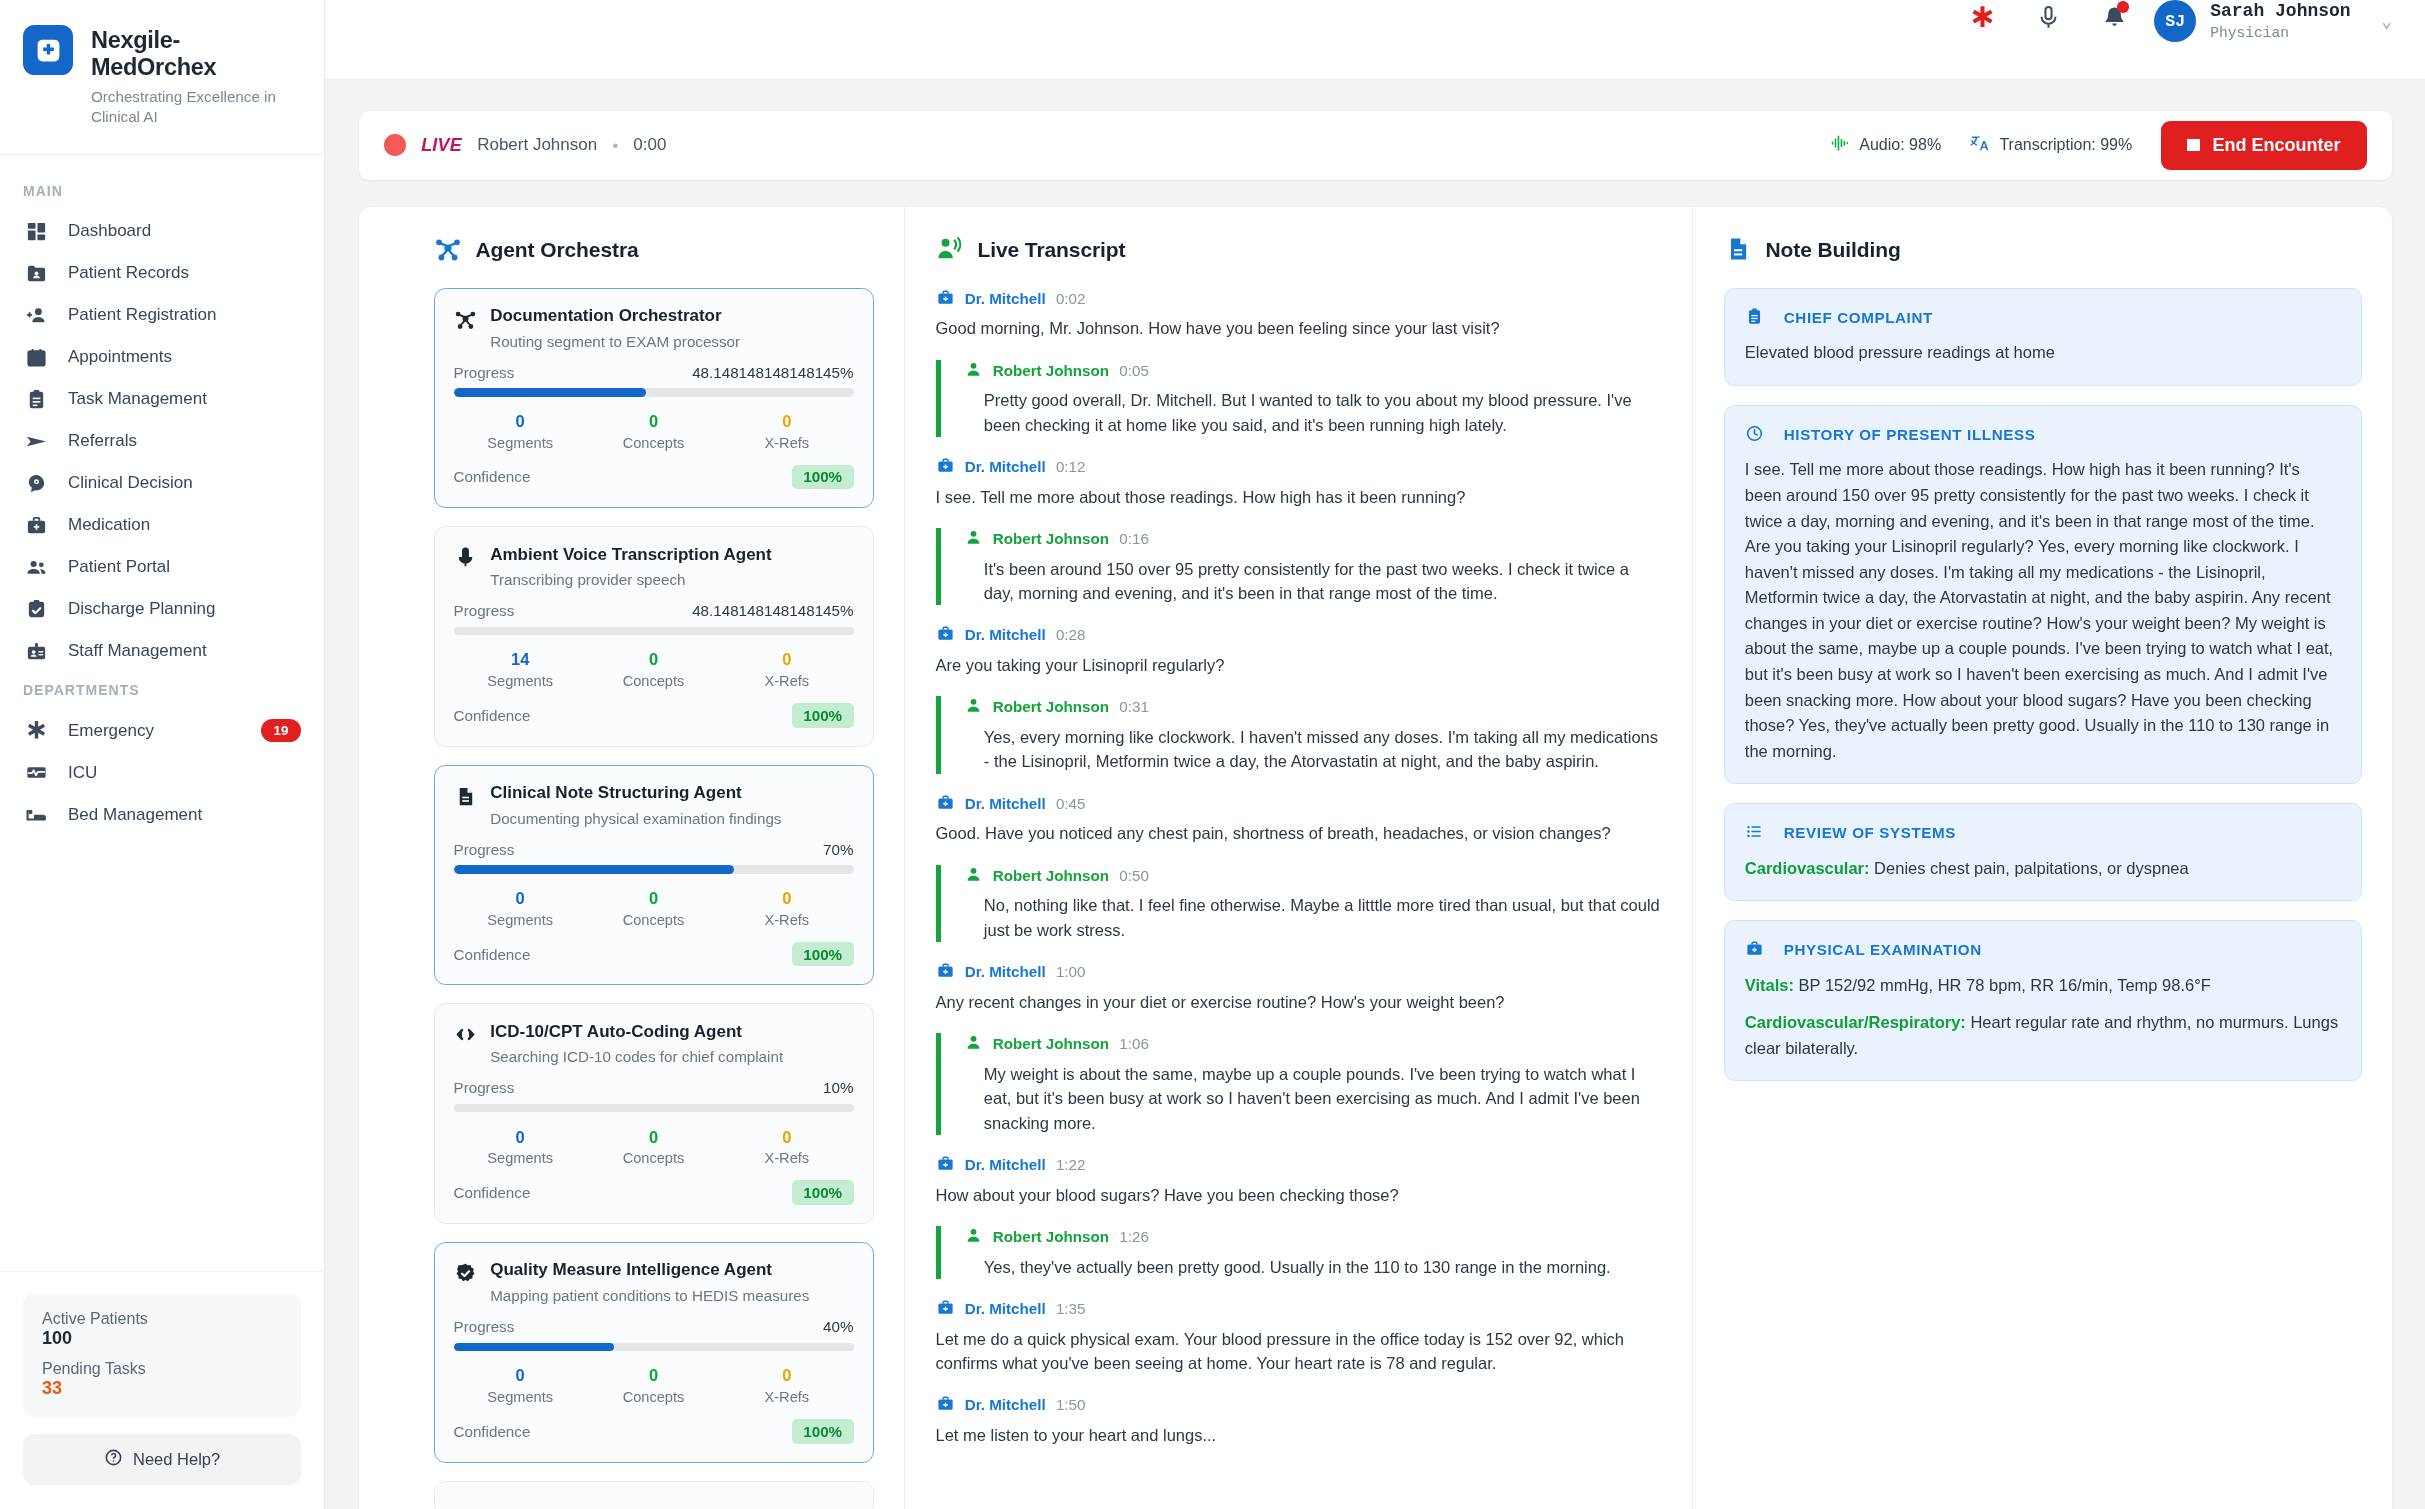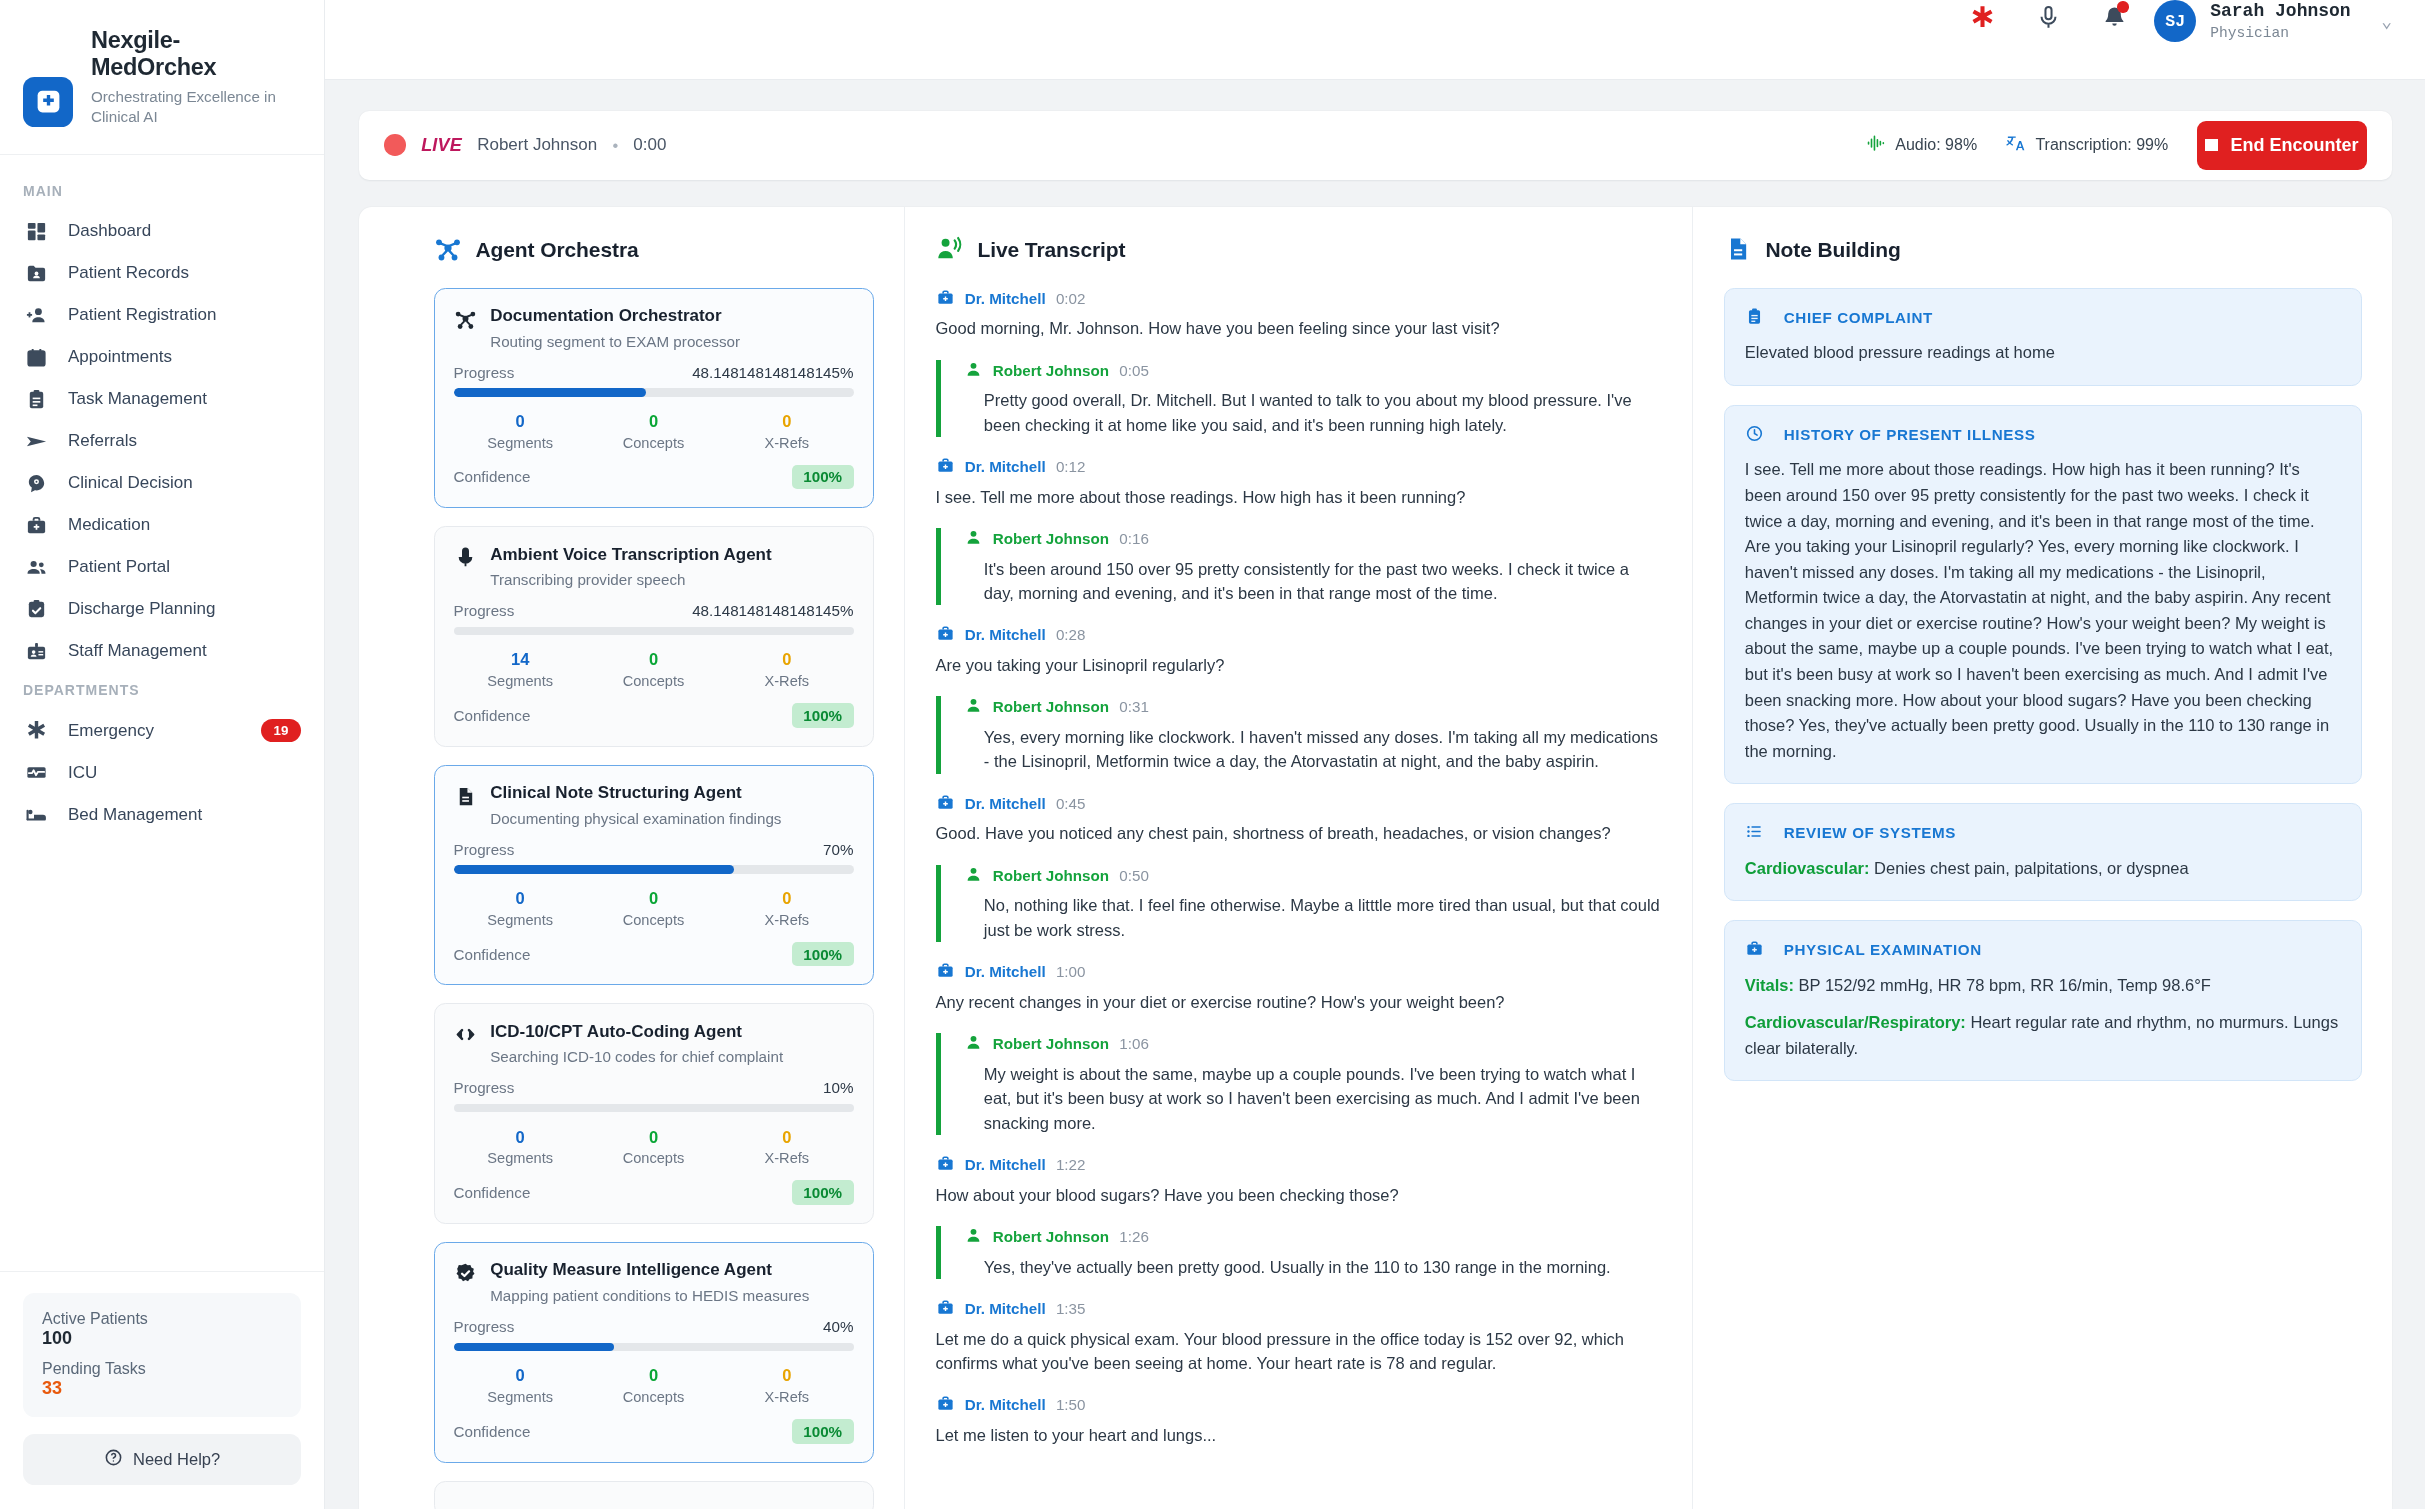--- a/index.html
+++ b/index.html
@@ -13,21 +13,21 @@
 
   
   .sidebar {
     width: 325px; flex: 0 0 325px; height: 1510px;
     background: #ffffff;
     border-right: 1.3px solid #e9ecef;
     display: flex; flex-direction: column;
     position: relative;
   }
   .brand {
-    display: flex; align-items: flex-end; gap: 18px;
+    display: flex; align-items: flex-start; gap: 18px;
     padding: 25.4px 23px 27px 23px;
     border-bottom: 1.3px solid #eef0f2;
   }
   .brand-logo {
     width: 50px; height: 50px; flex: 0 0 50px;
     background: #1267c8; border-radius: 11.4px;
     display: flex; align-items: center; justify-content: center;
   }
   .brand-logo svg { width: 29px; height: 29px; }
   .brand-text { padding-top: 1.3px; }
@@ -111,21 +111,21 @@
   .live-text { font-size: 18px; font-weight: 700; color: #be185d; letter-spacing: 0.2px; font-style: italic; }
   .pat-name { font-size: 17px; color: #4a5666; }
   .sep-dot { color: #aab3bd; font-size: 16.5px; }
   .elapsed { font-size: 17px; color: #4a5666; }
   .status-right { margin-left: auto; display: flex; align-items: center; gap: 29px; }
   .metric { display: flex; align-items: center; gap: 9px; font-size: 16px; color: #394551; }
   .metric svg { width: 20.3px; height: 20.3px; }
   .end-btn {
     background: #e02020; color: #fff; border: none; cursor: pointer;
     font-size: 18px; font-weight: 600;
-    border-radius: 9px; padding: 14px 8px;
+    border-radius: 9px; padding: 14px 26px;
     display: flex; align-items: center; gap: 12.7px;
     font-family: "Liberation Sans", sans-serif;
   }
   .end-sq { width: 12.7px; height: 12.7px; background: #fff; }
 
   .columns {
     flex: 1; display: flex; gap: 0;
     margin: 27px 34px 0 34px;
     background: #fff; border-radius: 12.7px 12.7px 0 0;
     overflow: hidden; box-shadow: 0 0.6px 1.9px rgba(16,24,40,.07);

